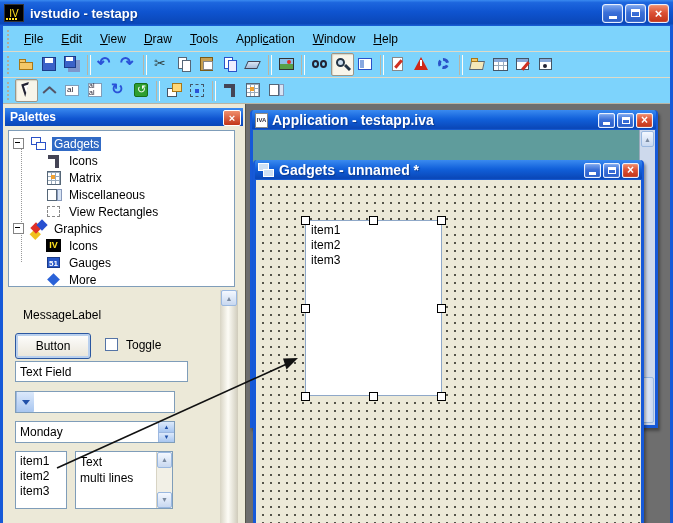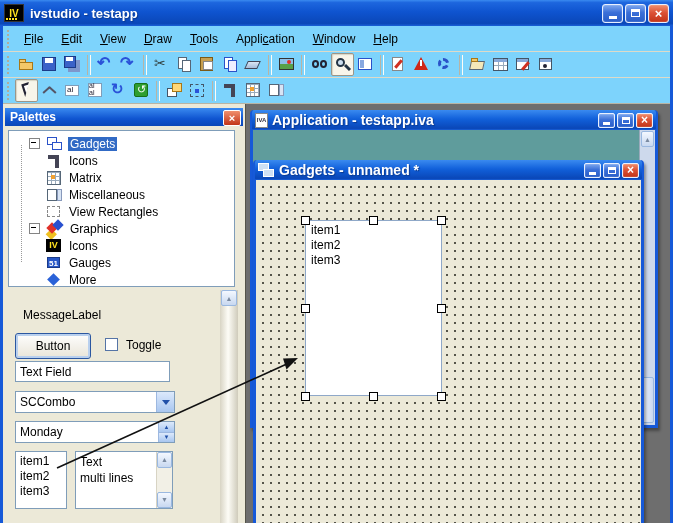--- a/index.html
+++ b/index.html
@@ -4,21 +4,21 @@
 <style>
   html,body{margin:0;padding:0;background:#c0c0c0}
   #root{position:relative;width:673px;height:523px;overflow:hidden;
         font-family:"Liberation Sans",sans-serif;font-size:12px;color:#000;
         background:#1659d8}
   
   .titlebar{position:absolute;left:0;top:0;width:673px;height:26px;box-sizing:border-box;
     background:linear-gradient(180deg,#3a8af0 0%,#1d66de 10%,#0f54d0 45%,#0a47b8 90%,#1a60d8 100%);
     display:flex;align-items:center;padding:0 4px}
   .appicon{width:18px;height:16px;background:#000;border:1px solid #333;display:flex;align-items:center;justify-content:center;
-    color:#ffe020;font-weight:bold;font-size:10px;letter-spacing:0;position:relative}
+    color:#ffe020;font-weight:normal;font-size:10px;letter-spacing:0;position:relative}
   .appicon::after{content:"";position:absolute;left:1px;bottom:1px;width:12px;height:2px;
     background:repeating-linear-gradient(90deg,#ffe020 0 2px,transparent 2px 3px)}
   .wtitle{color:#fff;font-weight:bold;font-size:13px;margin-left:6px;text-shadow:1px 1px 1px #0a3a90;flex:1}
   .controls{display:flex;gap:2px}
   .xbtn{width:21px;height:19px;border-radius:3px;border:1px solid #e8f0ff;box-sizing:border-box;
     background:linear-gradient(180deg,#7fa8ee 0%,#3a6fd8 45%,#2a5ec8 100%);
     display:flex;align-items:center;justify-content:center;position:relative;box-shadow:inset 0 0 1px #fff}
   .xbtn.xclose{background:linear-gradient(180deg,#f0906e 0%,#dc5236 45%,#c23418 100%)}
   .xbtn.sm{width:17px;height:15px;border-radius:2px}
   .g-minimize{width:8px;height:3px;background:#fff;margin-top:8px}
@@ -110,21 +110,21 @@
   #mdi{position:absolute;left:3px;top:104px;width:667px;height:419px;background:#6e6e6e}
   #palette{position:absolute;left:0;top:0;width:243px;height:419px;background:#ece9d8;border-right:1px solid #55544a;box-sizing:border-box}
   .ptitle{position:absolute;left:2px;top:4px;width:238px;height:18px;box-sizing:border-box;
     background:linear-gradient(180deg,#3a8af0,#0f54d0 60%,#0a47b8);color:#fff;font-weight:bold;
     display:flex;align-items:center;padding-left:5px}
   .pclose{position:absolute;right:4px;top:6px;width:16px;height:14px;border-radius:2px;border:1px solid #fff;
     background:linear-gradient(180deg,#f0906e,#c23418);color:#fff;font-weight:bold;font-size:11px;
     display:flex;align-items:center;justify-content:center}
   #treebox{position:absolute;left:5px;top:26px;width:227px;height:157px;background:#fff;border:1px solid #7f9db9;overflow:hidden;padding-top:4px;box-sizing:border-box}
   #treebox::before{content:"";position:absolute;left:12px;top:14px;bottom:24px;border-left:1px dotted #999}
-  .trow{height:17px;display:flex;align-items:center;padding-left:20px;position:relative}
+  .trow{height:17px;display:flex;align-items:center;padding-left:4px;position:relative}
   .trow.lvl1{padding-left:36px}
   .expander{width:9px;height:9px;border:1px solid #848484;background:#fff;margin-right:6px;position:relative;z-index:1}
   .expander::before{content:"";position:absolute;left:1px;top:3px;width:5px;height:1px;background:#000}
   .tic{position:relative;width:17px;height:17px;display:inline-block;margin-right:5px}
   .tic::before,.tic::after{content:"";position:absolute;box-sizing:border-box}
   .t-gadgets::before{left:1px;top:2px;width:10px;height:8px;background:#fff;border:1px solid #2a52c8}
   .t-gadgets::after{left:6px;top:7px;width:10px;height:8px;background:#fff;border:1px solid #2a52c8}
   .t-view-rect::before{left:2px;top:3px;width:13px;height:11px;border:1px dashed #888;background:#fff}
   .t-graphics::before{left:2px;top:4px;width:8px;height:8px;background:#e03028;transform:rotate(45deg);box-shadow:4px 5px 0 #f0c020}
   .t-graphics::after{left:8px;top:1px;width:8px;height:8px;background:#2850d0;transform:rotate(45deg)}
@@ -133,21 +133,21 @@
   .t-diamond::before{left:4px;top:4px;width:9px;height:9px;background:#2a62d8;transform:rotate(45deg)}
   .tlabel{white-space:nowrap;padding:0 2px}
   .tlabel.sel{background:#316ac5;color:#fff}
   
   .plabel{position:absolute;left:20px;top:204px}
   .pbutton{position:absolute;left:12px;top:229px;width:74px;height:24px;border:1px solid #2b57a0;border-radius:3px;
     background:linear-gradient(180deg,#fefefe,#e9e5d8);box-shadow:inset 0 0 0 2px #b9d0ee;
     display:flex;align-items:center;justify-content:center}
   .pcheck{position:absolute;left:102px;top:234px;width:13px;height:13px;background:#fff;border:1px solid #5574a6;box-sizing:border-box}
   .pchecklabel{position:absolute;left:123px;top:234px}
-  .ptext{position:absolute;left:12px;top:257px;width:155px;height:21px;border:1px solid #7f9db9;background:#fff;box-sizing:border-box;
+  .ptext{position:absolute;left:12px;top:257px;width:173px;height:21px;border:1px solid #7f9db9;background:#fff;box-sizing:border-box;
     font-family:"Liberation Sans",sans-serif;font-size:12px;padding:2px 4px;outline:none}
   .pcombo{position:absolute;left:12px;top:287px;width:160px;height:22px;border:1px solid #7f9db9;background:#fff;box-sizing:border-box;display:flex;align-items:center}
   .pcombo .val{flex:1;padding-left:4px}
   .dropbtn{width:17px;height:100%;border-left:1px solid #9db8e0;border-radius:0 1px 1px 0;
     background:linear-gradient(180deg,#dce9fb,#a8c6f0);display:flex;align-items:center;justify-content:center}
   .dropbtn::before{content:"";width:0;height:0;border:4px solid transparent;border-top:5px solid #2050a8;margin-top:4px}
   .pspin{position:absolute;left:12px;top:317px;width:160px;height:22px;border:1px solid #7f9db9;background:#fff;box-sizing:border-box;display:flex;align-items:center}
   .pspin .val{flex:1;padding-left:4px}
   .spinbtns{width:16px;height:100%;display:flex;flex-direction:column}
   .spinbtns span{flex:1;border-left:1px solid #9db8e0;background:linear-gradient(180deg,#dce9fb,#a8c6f0);
@@ -384,21 +384,20 @@
         </div>
 
       <div class="plabel">MessageLabel</div>
       <div class="pbutton">
         <span>Button</span>
       </div>
       <span class="pcheck"></span>
       <span class="pchecklabel">Toggle</span>
       <input class="ptext" value="Text Field" style="">
       <div class="pcombo">
-        <span class="val">SCCombo</span>
         <span class="dropbtn"></span>
       </div>
       <div class="pspin">
         <span class="val">Monday</span>
         <span class="spinbtns">
             <span>▲</span>
             <span>▼</span>
           </span>
       </div>
       <div class="plist" id="palette-list">

